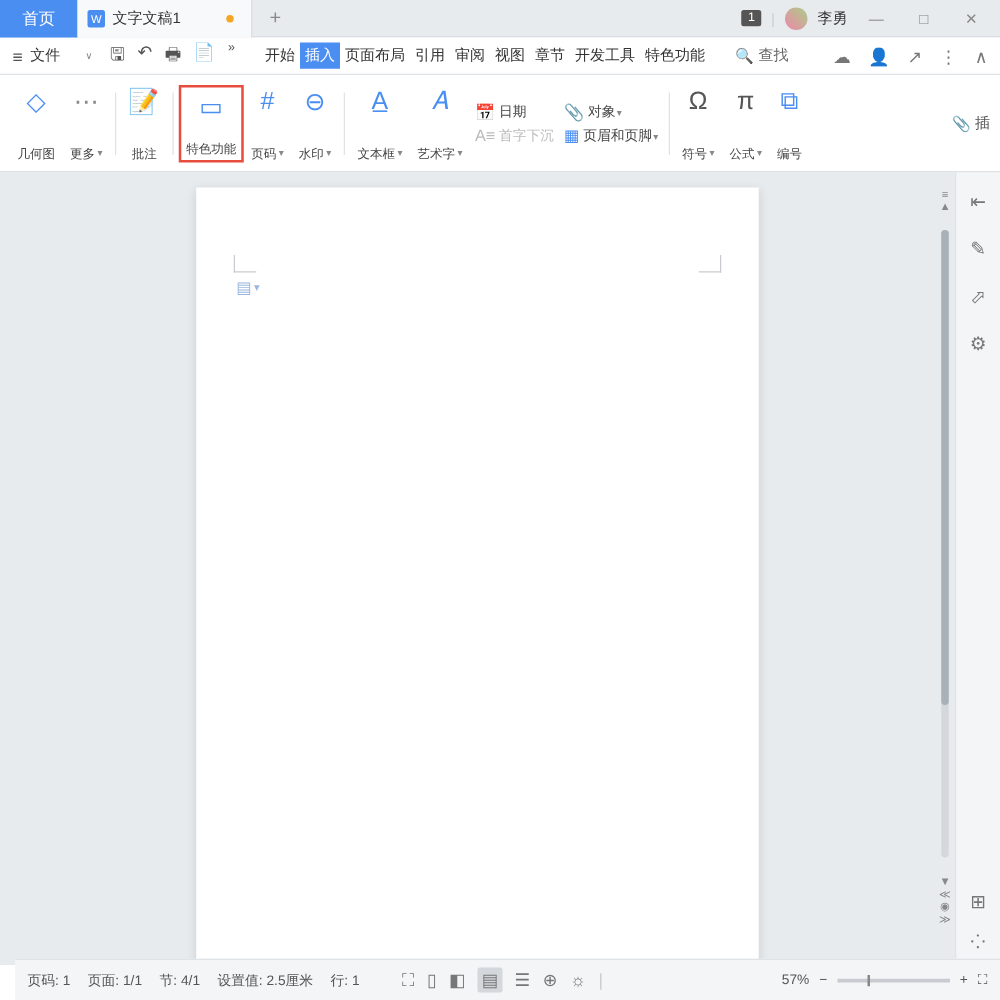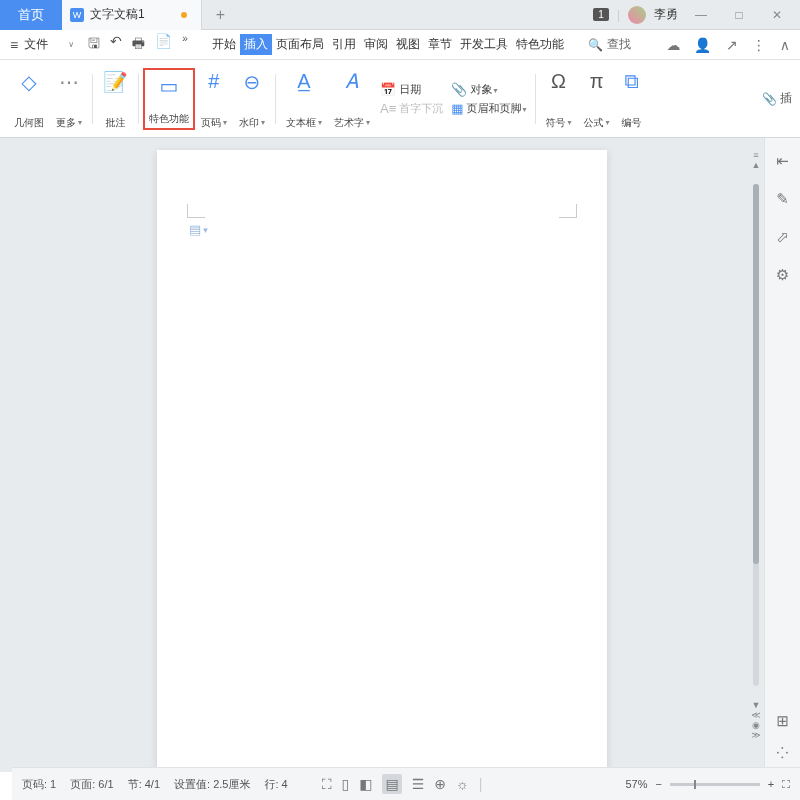--- a/index.html
+++ b/index.html
@@ -217,24 +217,24 @@
   <span>⬀</span>
   <span>⚙</span>
   <div class="btm">
     <span>⊞</span>
     <span>⁘</span>
   </div>
 </div>
 
 <div class="statusbar">
   <span>页码: 1</span>
-  <span>页面: 6/1</span>
+  <span>页面: 1/1</span>
   <span>节: 4/1</span>
   <span>设置值: 2.5厘米</span>
-  <span>行: 4</span>
+  <span>行: 1</span>
   <div class="vgrp">
     <span>⛶</span>
     <span>▯</span>
     <span>◧</span>
     <span class="act">▤</span>
     <span>☰</span>
     <span>⊕</span>
     <span>☼</span>
     <span style="color:#ccc">|</span>
   </div>

